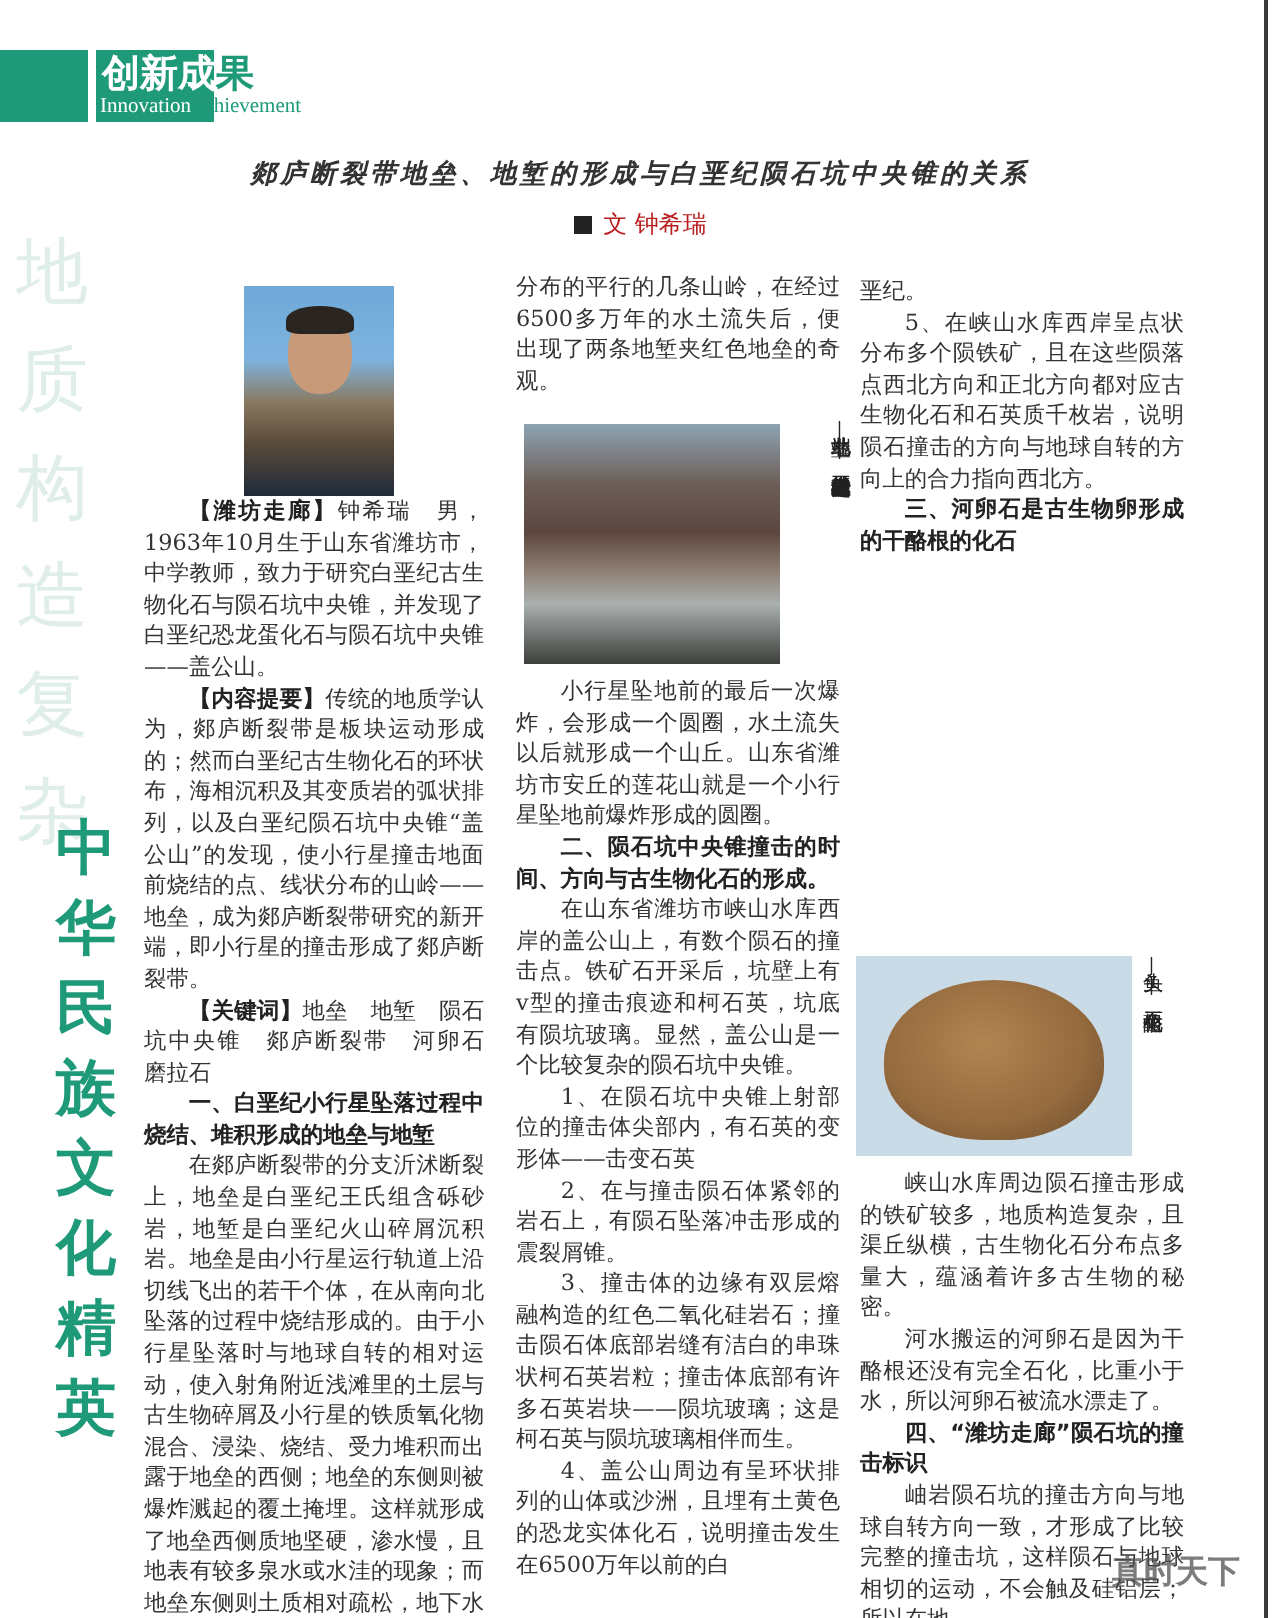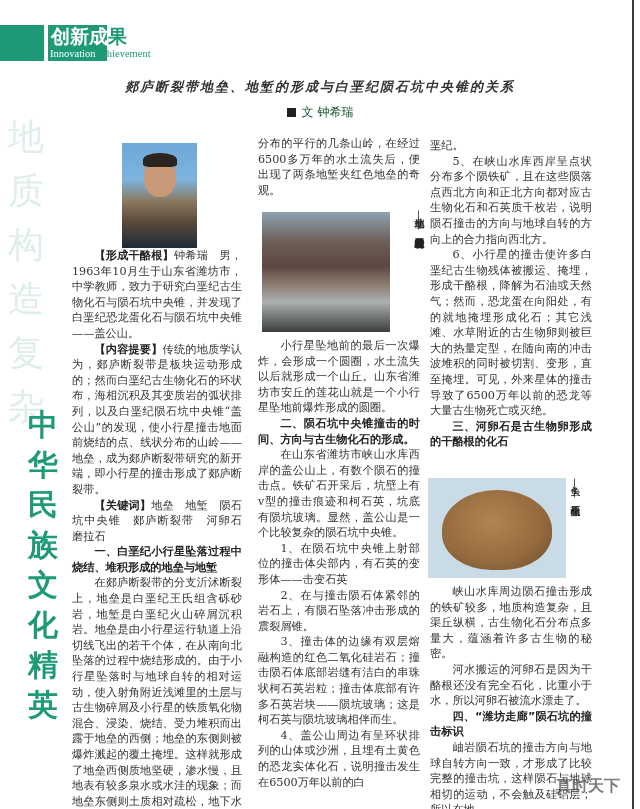--- a/index.html
+++ b/index.html
@@ -11,21 +11,21 @@
   
   .banner-block { position:absolute; left:0; top:25px; width:44px; height:36px; background:#1f9a78; }
   .banner-title-bg { position:absolute; left:48px; top:25px; width:59px; height:36px; background:#1f9a78; }
   .banner-sep { position:absolute; left:45px; top:25px; width:3px; height:36px; background:#ffffff; }
   .banner-cn { position:absolute; left:51px; top:24px; font-size:19px; font-weight:bold; color:#ffffff; letter-spacing:0px; font-family:"DejaVu Serif", serif; }
   .banner-cn .g { color:#1f9a78; }
   .banner-en { position:absolute; left:50px; top:48px; font-size:10.5px; color:#ffffff; font-family:"Liberation Serif", serif; }
   .banner-en .g { color:#1f9a78; padding-left:2px; }
   
   .article-title { position:absolute; left:0; width:640px; top:78px; text-align:center; font-size:13px; font-style:italic; font-weight:bold; color:#333; letter-spacing:2px; font-family:"DejaVu Serif", serif; }
-  .byline { position:absolute; left:0; width:640px; top:104px; text-align:center; font-size:12px; color:#14532d; font-family:"DejaVu Sans", sans-serif; }
+  .byline { position:absolute; left:0; width:640px; top:104px; text-align:center; font-size:12px; color:#b91c1c; font-family:"DejaVu Sans", sans-serif; }
   .byline .sq { display:inline-block; width:9px; height:9px; background:#222; margin-right:6px; vertical-align:middle; }
   
   .wm-faint { position:absolute; left:8px; top:110px; width:40px; font-size:36px; line-height:54px; color:#dfeee9; font-family:"DejaVu Serif", serif; }
   .wm-strong { position:absolute; left:18px; top:405px; width:40px; font-size:30px; line-height:40px; color:#1f9a78; font-weight:bold; font-family:"DejaVu Serif", serif;text-align:right; }
   
   .col { position:absolute; font-size:11.2px; line-height:15.6px; text-align:justify; color:#333; }
   .col p { margin:0; text-indent:2em; }
   .col p.noind { text-indent:0; }
   .col .h { font-family:"DejaVu Sans", sans-serif; font-weight:bold; color:#222; }
   .col .tag { font-family:"DejaVu Sans", sans-serif; font-weight:bold; color:#222; }
@@ -68,21 +68,21 @@
 
 <div class="wm-faint">地质构造复杂</div>
 <div class="wm-strong">中华民族文化精英</div>
 
 <div class="portrait">
   <div class="face"></div>
   <div class="hair"></div>
 </div>
 
 <div class="col col1">
-  <p><span class="tag">【形成干酪根】</span><span>钟希瑞　男，1963年10月生于山东省潍坊市，中学教师，致力于研究白垩纪古生物化石与陨石坑中央锥，并发现了白垩纪恐龙蛋化石与陨石坑中央锥——盖公山。</span></p>
+  <p><span class="tag">【潍坊走廊】</span><span>钟希瑞　男，1963年10月生于山东省潍坊市，中学教师，致力于研究白垩纪古生物化石与陨石坑中央锥，并发现了白垩纪恐龙蛋化石与陨石坑中央锥——盖公山。</span></p>
   <p><span class="tag">【内容提要】</span><span>传统的地质学认为，郯庐断裂带是板块运动形成的；然而白垩纪古生物化石的环状布，海相沉积及其变质岩的弧状排列，以及白垩纪陨石坑中央锥“盖公山”的发现，使小行星撞击地面前烧结的点、线状分布的山岭——地垒，成为郯庐断裂带研究的新开端，即小行星的撞击形成了郯庐断裂带。</span></p>
   <p><span class="tag">【关键词】</span><span>地垒　地堑　陨石坑中央锥　郯庐断裂带　河卵石　磨拉石</span></p>
   <p class="h">一、白垩纪小行星坠落过程中烧结、堆积形成的地垒与地堑</p>
   <p>在郯庐断裂带的分支沂沭断裂上，地垒是白垩纪王氏组含砾砂岩，地堑是白垩纪火山碎屑沉积岩。地垒是由小行星运行轨道上沿切线飞出的若干个体，在从南向北坠落的过程中烧结形成的。由于小行星坠落时与地球自转的相对运动，使入射角附近浅滩里的土层与古生物碎屑及小行星的铁质氧化物混合、浸染、烧结、受力堆积而出露于地垒的西侧；地垒的东侧则被爆炸溅起的覆土掩埋。这样就形成了地垒西侧质地坚硬，渗水慢，且地表有较多泉水或水洼的现象；而地垒东侧则土质相对疏松，地下水相对较深。当数颗小行星碎块平行撞击地面后，就产生了呈直线状</p>
 </div>
 
 <div class="col col2">
   <p class="noind">分布的平行的几条山岭，在经过6500多万年的水土流失后，便出现了两条地堑夹红色地垒的奇观。</p>
 </div>
 <div class="photo-rock"></div>
@@ -93,21 +93,20 @@
   <p>在山东省潍坊市峡山水库西岸的盖公山上，有数个陨石的撞击点。铁矿石开采后，坑壁上有v型的撞击痕迹和柯石英，坑底有陨坑玻璃。显然，盖公山是一个比较复杂的陨石坑中央锥。</p>
   <p>1、在陨石坑中央锥上射部位的撞击体尖部内，有石英的变形体——击变石英</p>
   <p>2、在与撞击陨石体紧邻的岩石上，有陨石坠落冲击形成的震裂屑锥。</p>
   <p>3、撞击体的边缘有双层熔融构造的红色二氧化硅岩石；撞击陨石体底部岩缝有洁白的串珠状柯石英岩粒；撞击体底部有许多石英岩块——陨坑玻璃；这是柯石英与陨坑玻璃相伴而生。</p>
   <p>4、盖公山周边有呈环状排列的山体或沙洲，且埋有土黄色的恐龙实体化石，说明撞击发生在6500万年以前的白</p>
 </div>
 
 <div class="col col3">
   <p class="noind">垩纪。</p>
   <p>5、在峡山水库西岸呈点状分布多个陨铁矿，且在这些陨落点西北方向和正北方向都对应古生物化石和石英质千枚岩，说明陨石撞击的方向与地球自转的方向上的合力指向西北方。</p>
-  <p>6、小行星的撞击使许多白垩纪古生物残体被搬运、掩埋，形成干酪根，降解为石油或天然气；然而，恐龙蛋在向阳处，有的就地掩埋形成化石；其它浅滩、水草附近的古生物卵则被巨大的热量定型，在随向南的冲击波堆积的同时被切割、变形，直至掩埋。可见，外来星体的撞击导致了6500万年以前的恐龙等大量古生物死亡或灭绝。</p>
   <p class="h">三、河卵石是古生物卵形成的干酪根的化石</p>
 </div>
 <div class="photo-stone">
   <div class="egg"></div>
 </div>
 <div class="stone-caption">鱼头——干酪根化石</div>
 <div class="col" style="left:430px; top:584px; width:162px;">
   <p>峡山水库周边陨石撞击形成的铁矿较多，地质构造复杂，且渠丘纵横，古生物化石分布点多量大，蕴涵着许多古生物的秘密。</p>
   <p>河水搬运的河卵石是因为干酪根还没有完全石化，比重小于水，所以河卵石被流水漂走了。</p>
   <p class="h">四、“潍坊走廊”陨石坑的撞击标识</p>

